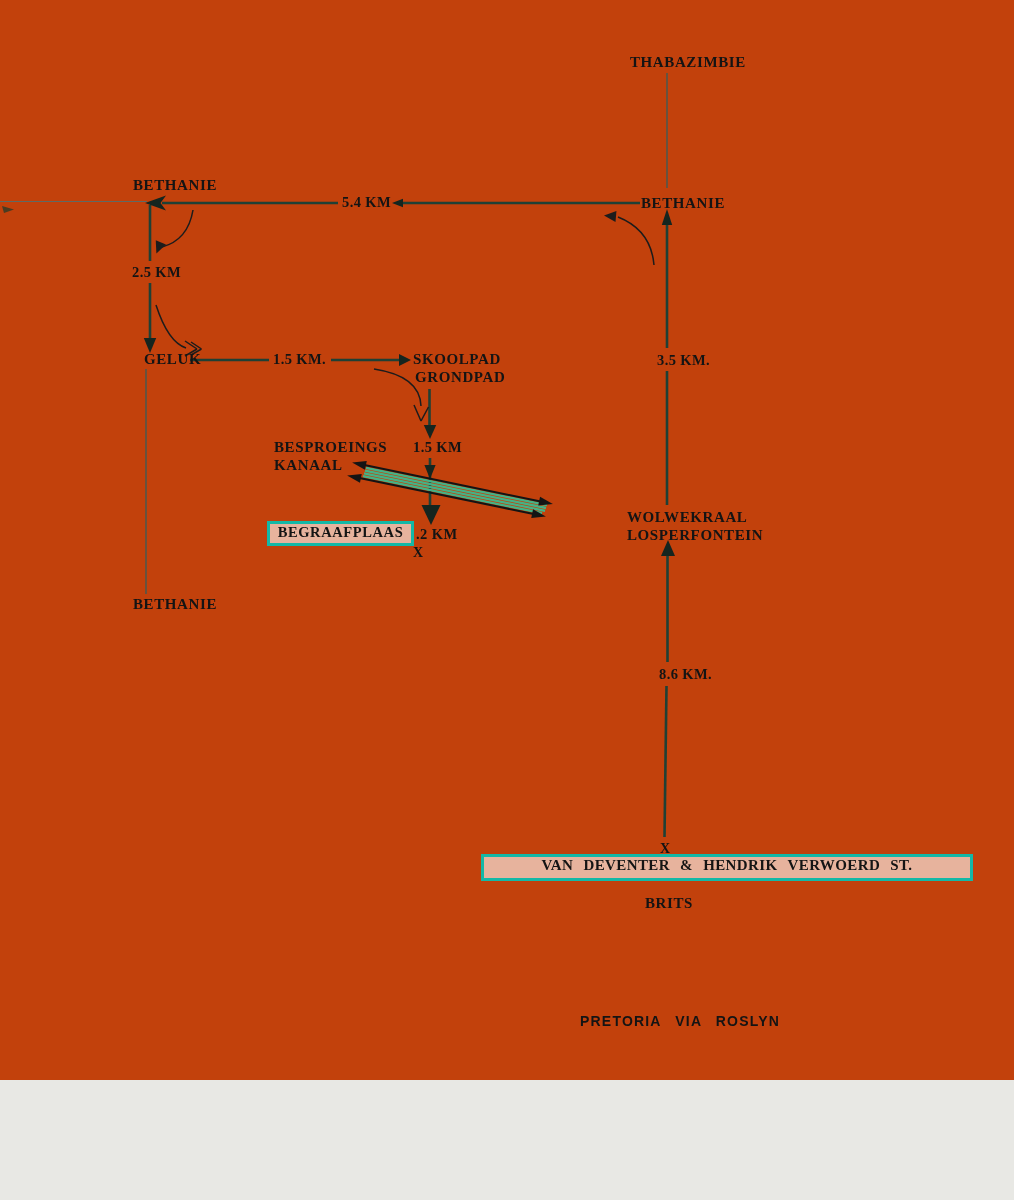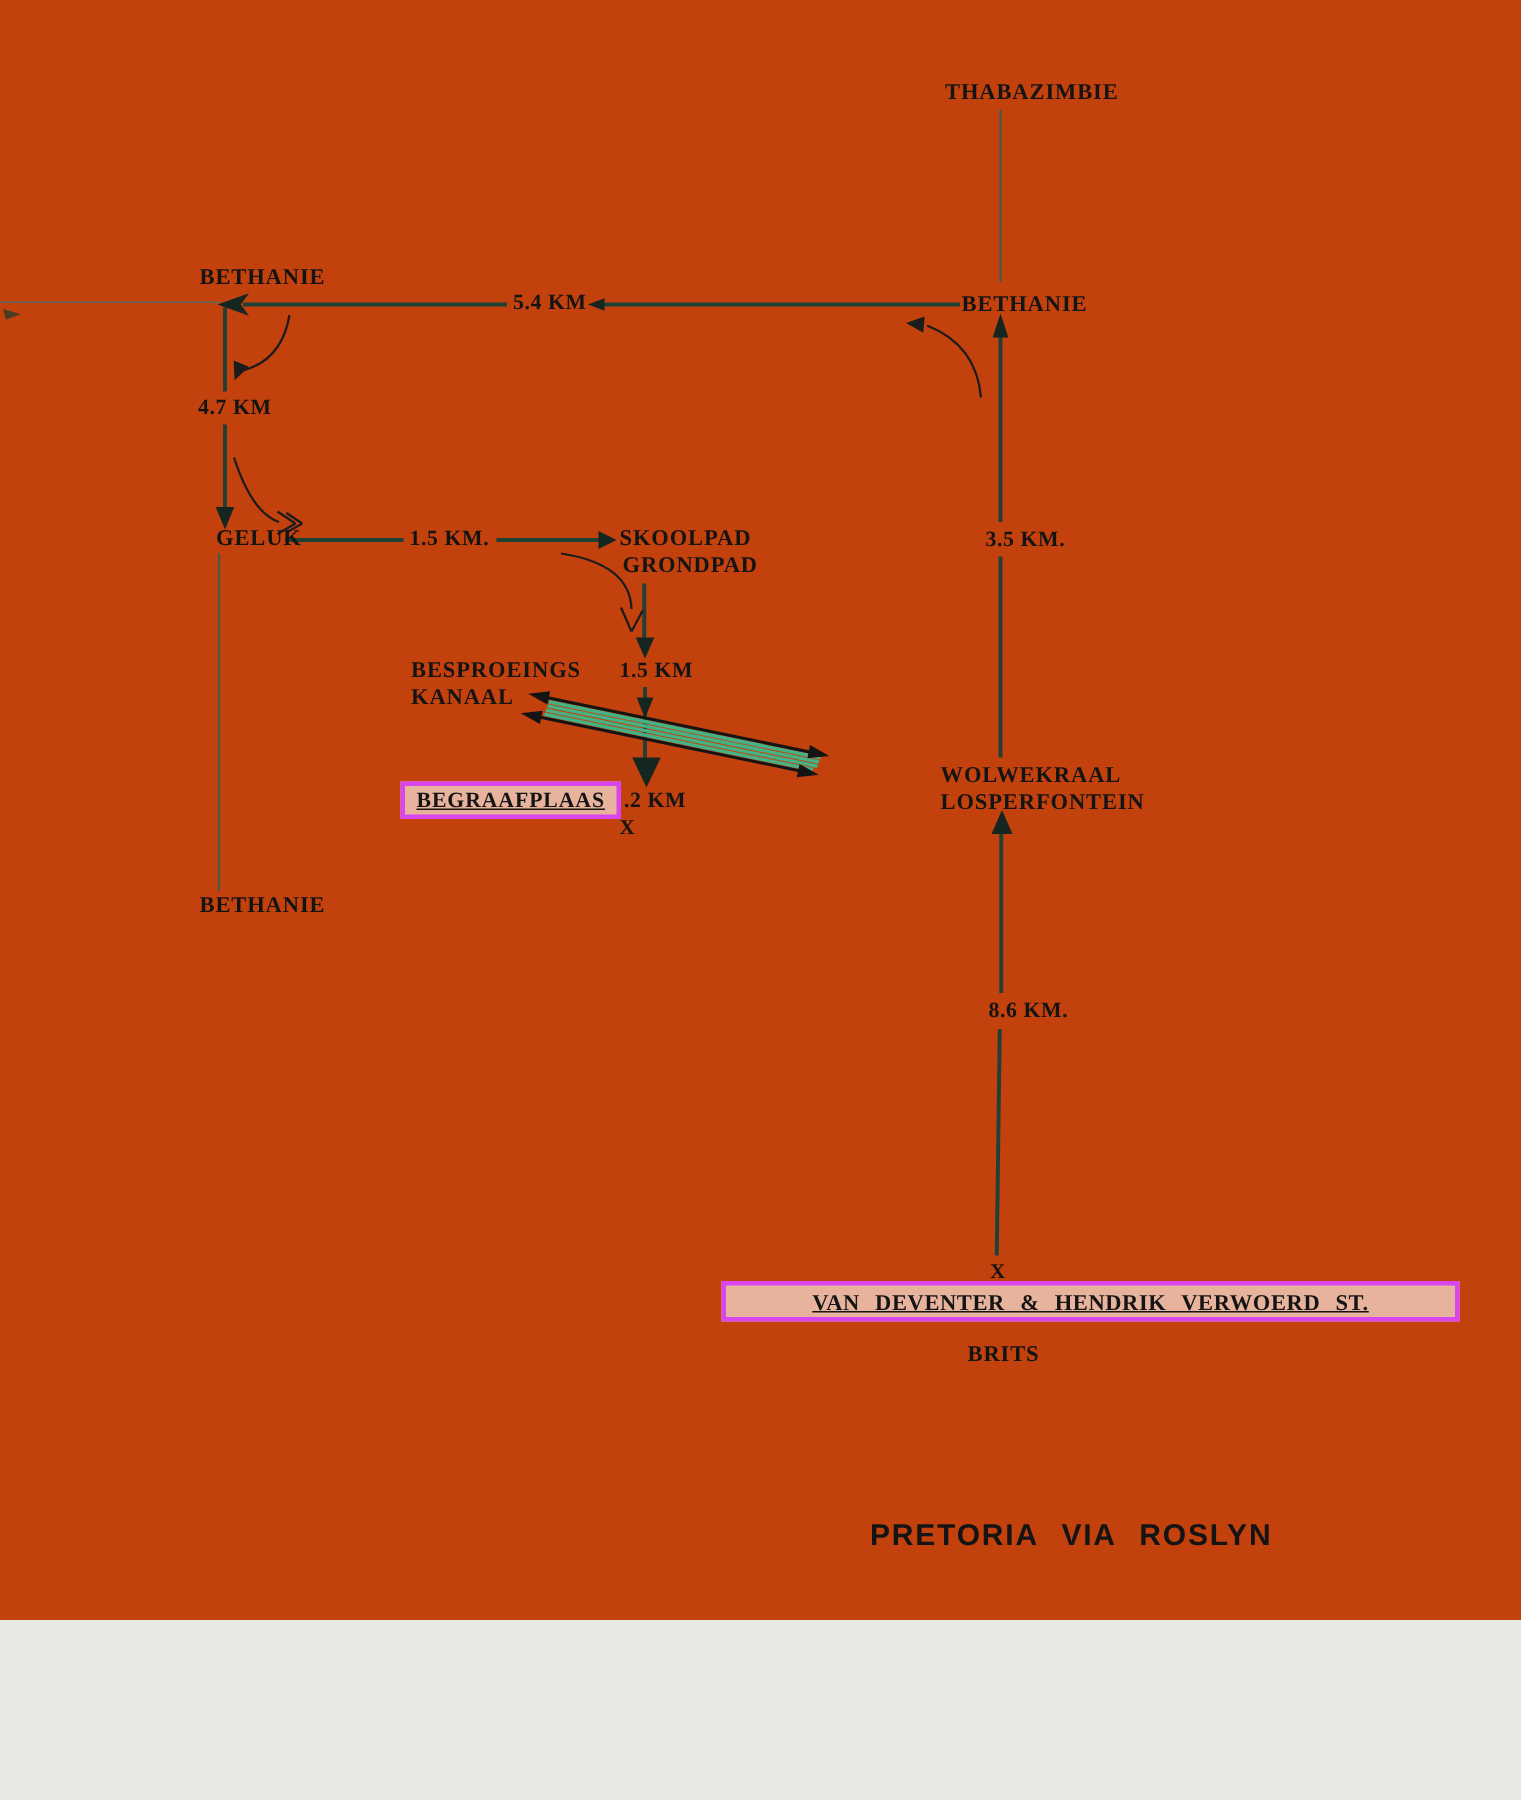--- a/index.html
+++ b/index.html
@@ -3,28 +3,28 @@
 <meta charset="utf-8">
 <style>
   html,body{margin:0;padding:0;background:#e8e8e4;}
   #page{position:relative;width:1014px;height:1080px;background:#c2410c;overflow:hidden;
         font-family:"Liberation Serif", serif;color:#141414;}
   .lbl{position:absolute;font-weight:bold;white-space:nowrap;line-height:1.15;}
   .place{font-size:15px;letter-spacing:.6px;}
   .dist{font-size:14.5px;letter-spacing:.4px;}
   .xmark{font-size:14px;letter-spacing:0;}
   #svgLayer{position:absolute;left:0;top:0;width:1014px;height:1200px;}
-  .box{position:absolute;border:3px solid #d946ef;background:rgba(255,255,255,.6);
-       display:flex;align-items:flex-end;justify-content:center;text-decoration:underline;}
+  .box{position:absolute;border:3px solid #14b8a6;background:rgba(255,255,255,.6);
+       display:flex;align-items:flex-start;justify-content:center;}
   #begraafplaas-box{left:267px;top:521px;width:141px;height:19px;}
   #begraafplaas-box .t{font-size:14.5px;font-weight:bold;letter-spacing:.6px;}
   #street-box{left:481px;top:854px;width:486px;height:21px;}
   #street-box .t{font-size:15px;font-weight:bold;letter-spacing:.4px;word-spacing:6px;}
   #pretoria{left:580px;top:1013px;font-family:"Liberation Sans",sans-serif;
-            font-size:20px;letter-spacing:1.2px;word-spacing:9px;}
+            font-size:14px;letter-spacing:1.2px;word-spacing:9px;}
   #title{left:157px;top:1085px;font-size:30px;letter-spacing:1.8px;word-spacing:11px;}
 </style>
 </head>
 <body>
 
 <div id="page">
 
   <svg id="svgLayer" viewBox="0 0 1014 1200" xmlns="http://www.w3.org/2000/svg">
 
     <g stroke="#5f6a63" fill="none">
@@ -101,21 +101,21 @@
   <div class="lbl place" style="left:413px;top:351px;">SKOOLPAD</div>
   <div class="lbl place" style="left:415px;top:369px;">GRONDPAD</div>
   <div class="lbl place" style="left:274px;top:439px;">BESPROEINGS</div>
   <div class="lbl place" style="left:274px;top:457px;">KANAAL</div>
   <div class="lbl place" style="left:627px;top:509px;">WOLWEKRAAL</div>
   <div class="lbl place" style="left:627px;top:527px;">LOSPERFONTEIN</div>
   <div class="lbl place" style="left:133px;top:596px;">BETHANIE</div>
   <div class="lbl place" style="left:645px;top:895px;">BRITS</div>
 
   <div class="lbl dist" style="left:342px;top:194px;">5.4 KM</div>
-  <div class="lbl dist" style="left:132px;top:264px;">4.7 KM</div>
+  <div class="lbl dist" style="left:132px;top:264px;">2.5 KM</div>
   <div class="lbl dist" style="left:273px;top:351px;">1.5 KM.</div>
   <div class="lbl dist" style="left:657px;top:352px;">3.5 KM.</div>
   <div class="lbl dist" style="left:413px;top:439px;">1.5 KM</div>
   <div class="lbl dist" style="left:416px;top:526px;">.2 KM</div>
   <div class="lbl dist" style="left:659px;top:666px;">8.6  KM.</div>
 
   <div class="lbl xmark" style="left:413px;top:545px;">X</div>
   <div class="lbl xmark" style="left:660px;top:841px;">X</div>
 
   <div class="box" id="begraafplaas-box">

